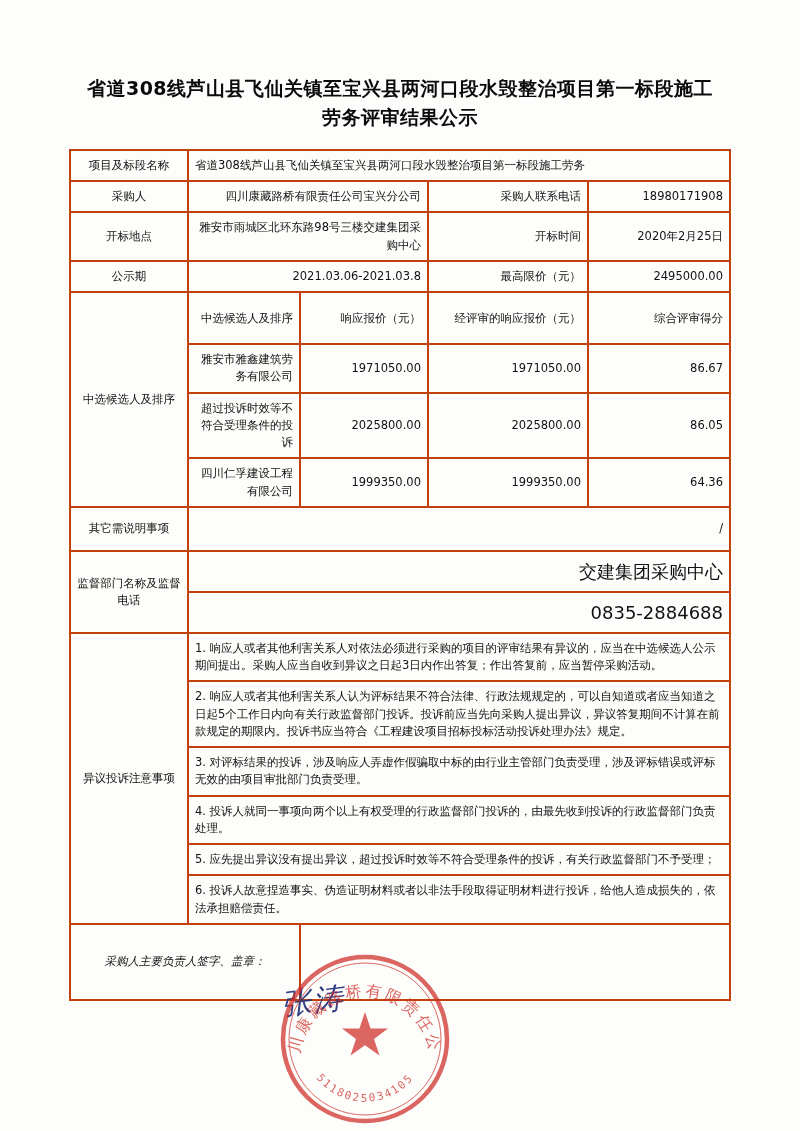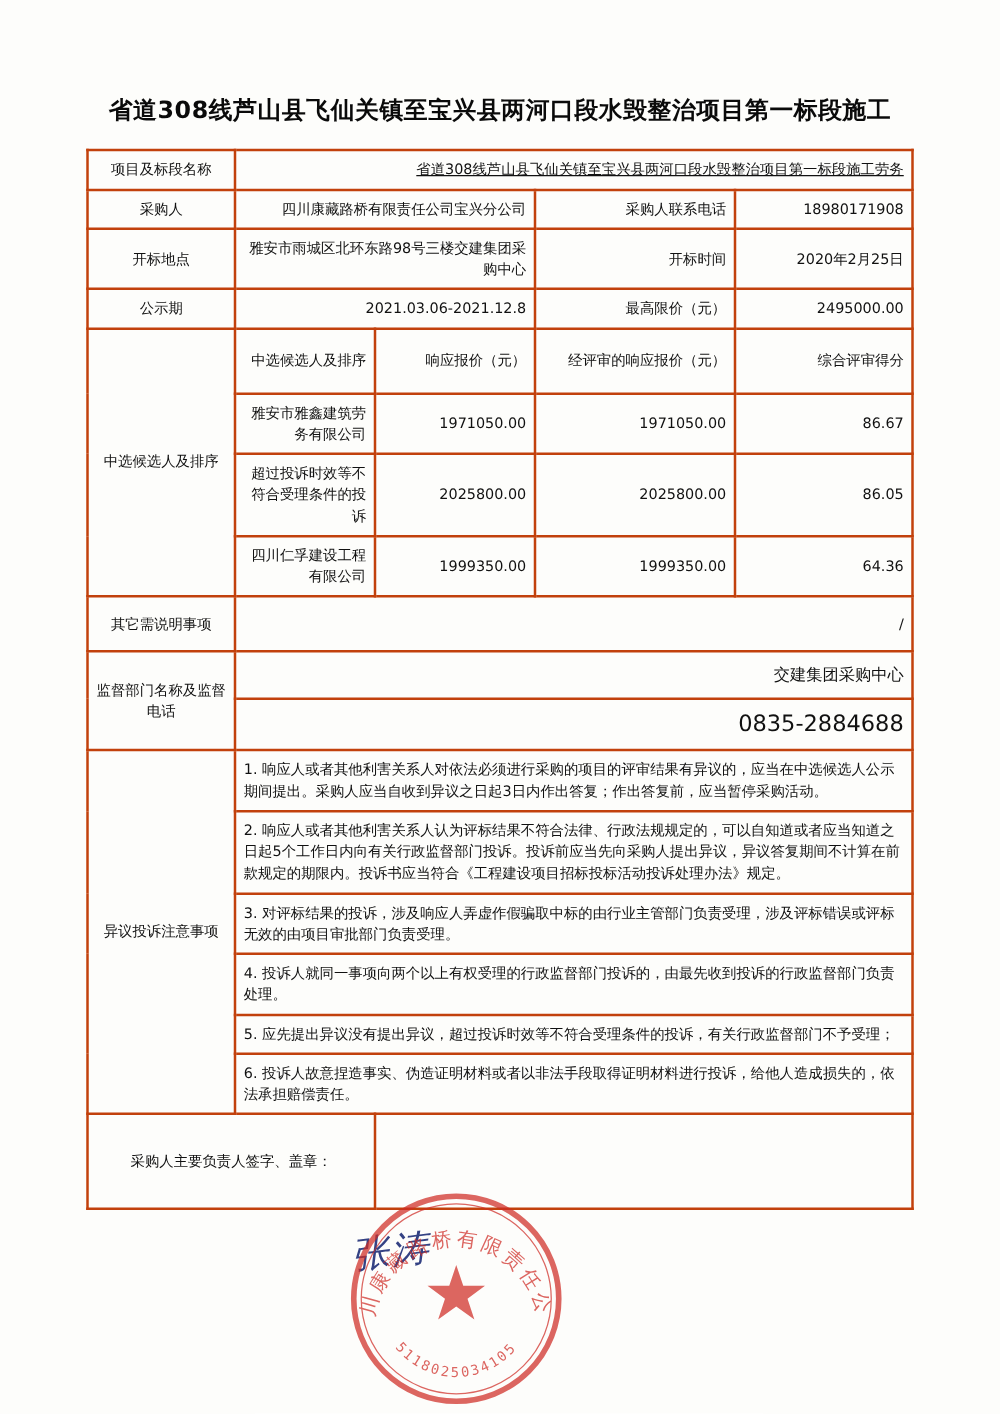--- a/index.html
+++ b/index.html
@@ -38,31 +38,32 @@
   }
   table.doc td {
     border: 2px solid #c2410c;
     padding: 6px 6px;
     font-size: 11.5px;
     line-height: 1.5;
     vertical-align: middle;
     color: #111;
   }
   .c { text-align: right; }
-  .l { text-align: right; text-decoration: underline; }
+  .l { text-align: left; }
   .lbl { text-align: center; }
   .rowh { height: 30px; }
   .noticecell {
     text-align: left;
     padding: 7px 9px 7px 9px;
     line-height: 1.62;
     font-size: 11.3px;
   }
   .sigrow td {
     height: 62px;
+    font-style: italic;
   }
   .sig-label {
     font-size: 11.5px;
   }
   
   .stamp {
     position: absolute;
     left: 278px;
     top: 952px;
     width: 175px;
@@ -84,20 +85,21 @@
   }
   .slash { font-size: 13px; }
 </style>
 </head>
 <body>
 
 <div class="page">
 
   <div class="title">
     <div>省道308线芦山县飞仙关镇至宝兴县两河口段水毁整治项目第一标段施工</div>
+    <div>劳务评审结果公示</div>
   </div>
 
   <table class="doc">
     <colgroup>
       <col style="width:118px">
       <col style="width:112px">
       <col style="width:128px">
       <col style="width:160px">
       <col style="width:142px">
     </colgroup>
@@ -113,21 +115,21 @@
         <td class="c">18980171908</td>
       </tr>
       <tr class="rowh">
         <td class="lbl">开标地点</td>
         <td class="c" colspan="2">雅安市雨城区北环东路98号三楼交建集团采购中心</td>
         <td class="c">开标时间</td>
         <td class="c">2020年2月25日</td>
       </tr>
       <tr class="rowh">
         <td class="lbl">公示期</td>
-        <td class="c" colspan="2">2021.03.06-2021.12.8</td>
+        <td class="c" colspan="2">2021.03.06-2021.03.8</td>
         <td class="c">最高限价（元）</td>
         <td class="c">2495000.00</td>
       </tr>
 
       <tr style="height:52px">
         <td class="lbl" rowspan="4">中选候选人及排序</td>
         <td class="c">中选候选人及排序</td>
         <td class="c">响应报价（元）</td>
         <td class="c">经评审的响应报价（元）</td>
         <td class="c">综合评审得分</td>
@@ -152,21 +154,21 @@
         <td class="c">64.36</td>
       </tr>
 
       <tr style="height:44px">
         <td class="lbl">其它需说明事项</td>
         <td class="c slash" colspan="4">/</td>
       </tr>
 
       <tr style="height:38px">
         <td class="lbl" rowspan="2">监督部门名称及监督电话</td>
-        <td class="c" colspan="4" style="font-size:13px">交建集团采购中心</td>
+        <td class="c" colspan="4" style="font-size:18px">交建集团采购中心</td>
       </tr>
       <tr style="height:38px">
         <td class="c" colspan="4" style="font-size:18px">0835-2884688</td>
       </tr>
 
       <tr>
         <td class="lbl" rowspan="6">异议投诉注意事项</td>
         <td class="noticecell" colspan="4">1. 响应人或者其他利害关系人对依法必须进行采购的项目的评审结果有异议的，应当在中选候选人公示期间提出。采购人应当自收到异议之日起3日内作出答复；作出答复前，应当暂停采购活动。</td>
       </tr>
       <tr>

